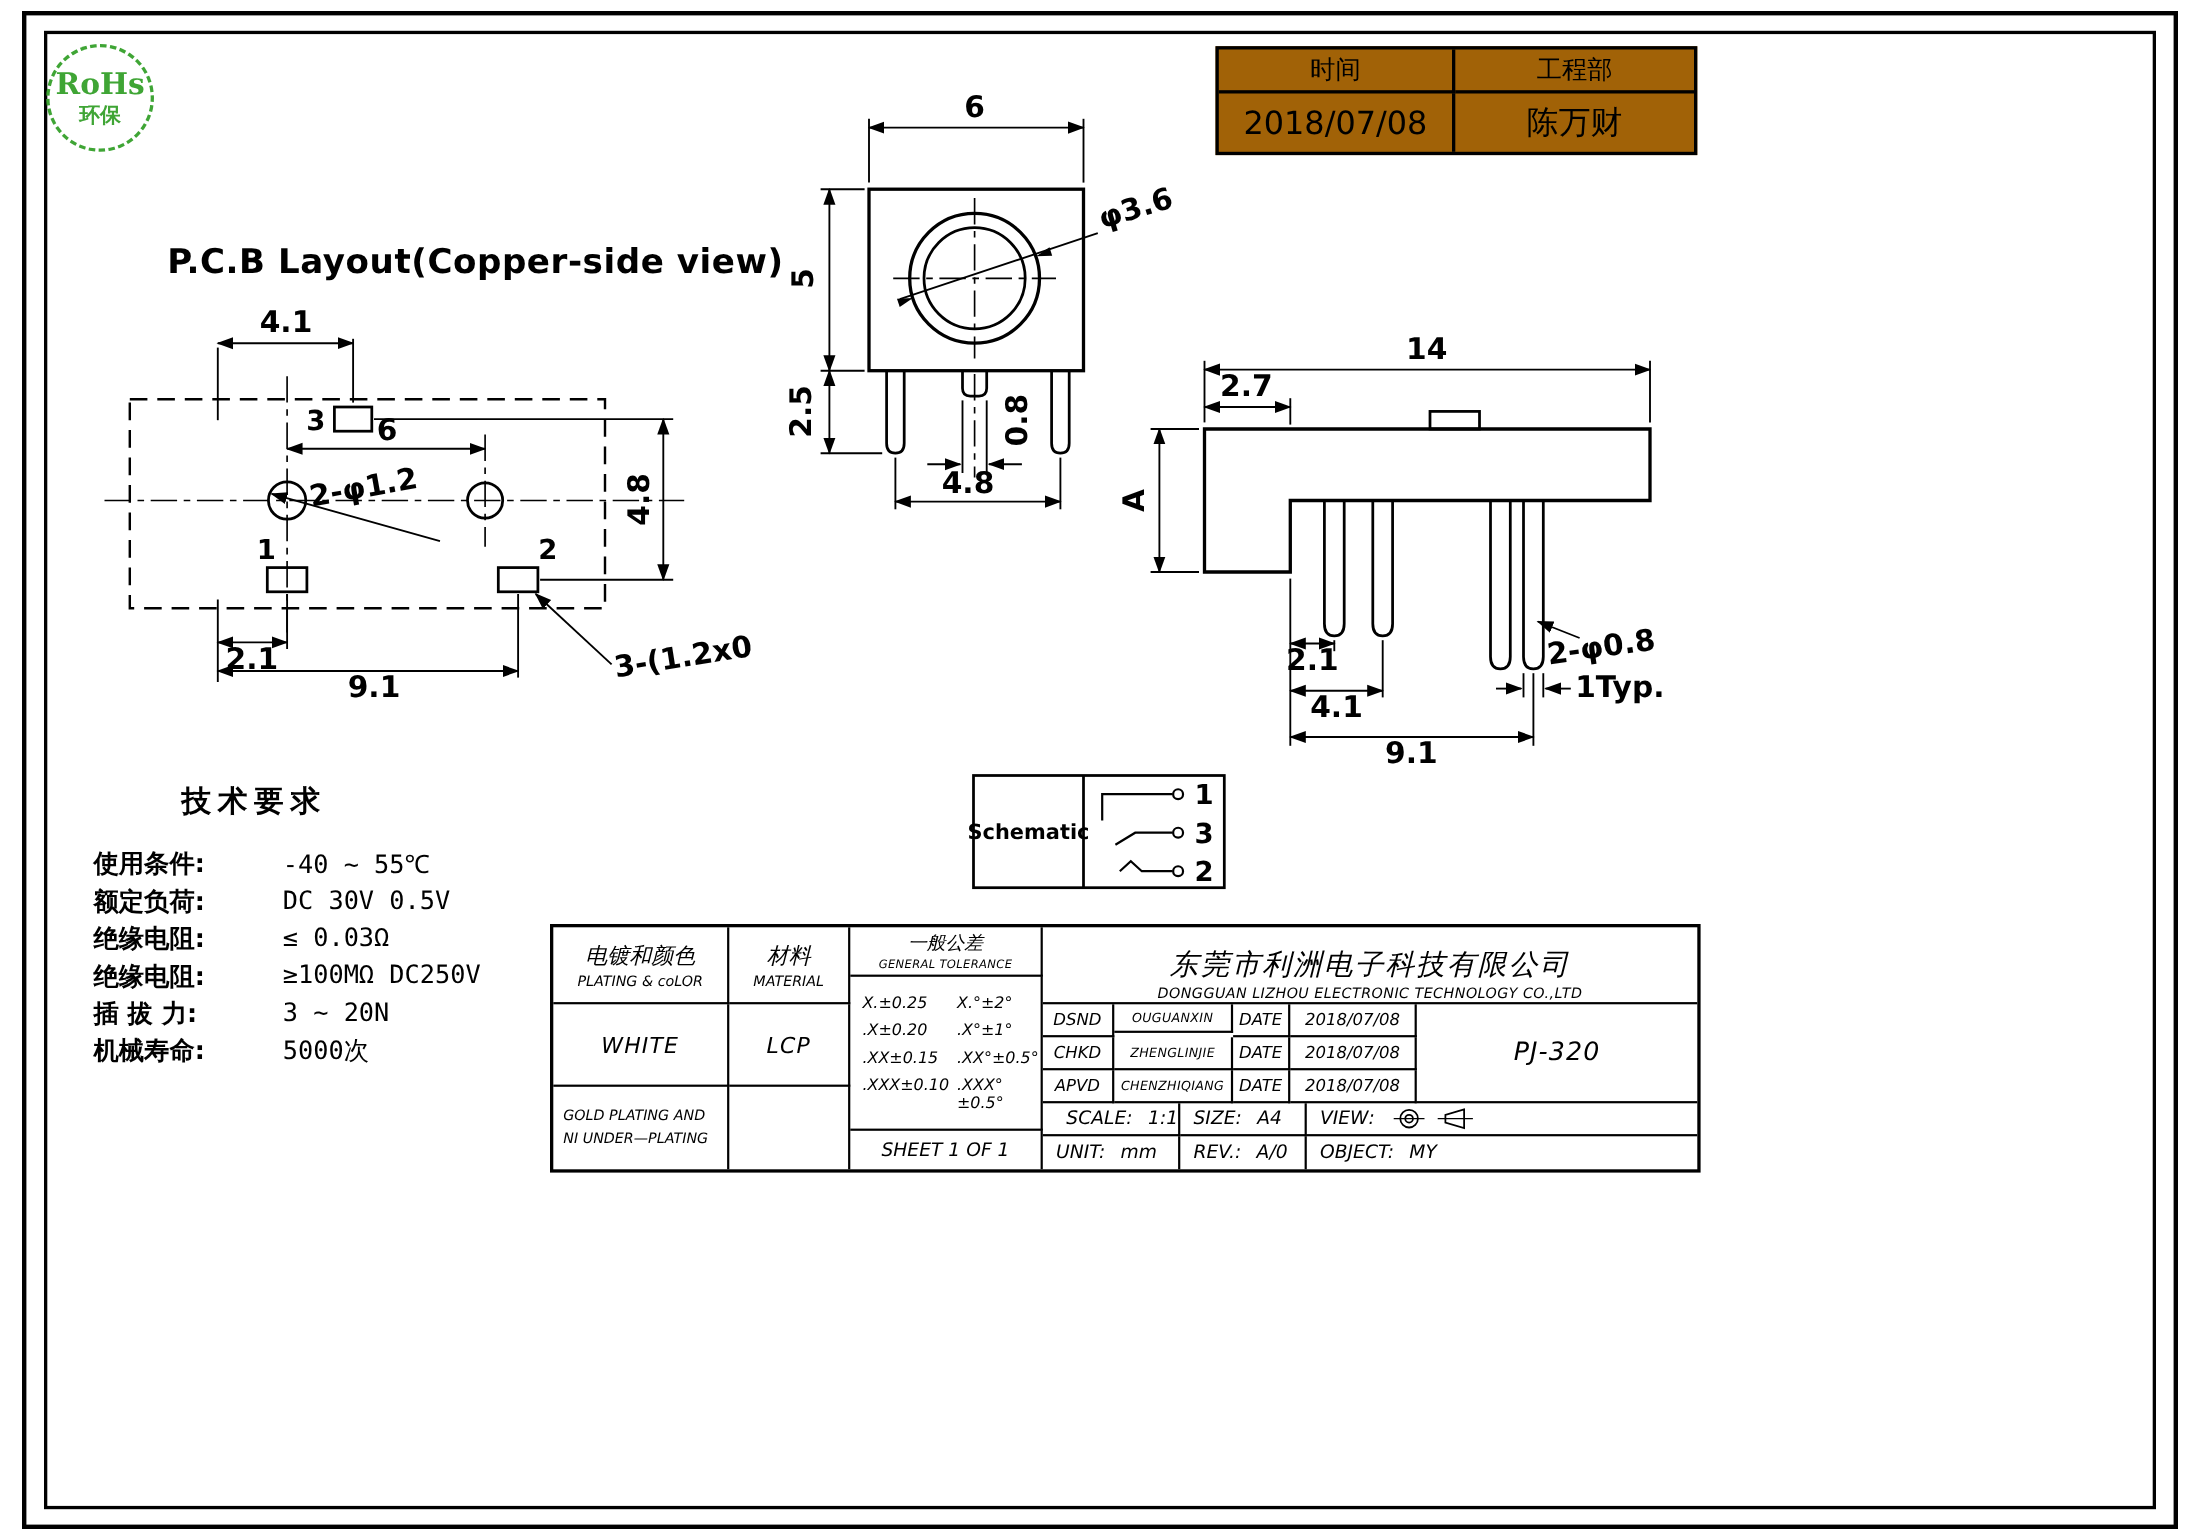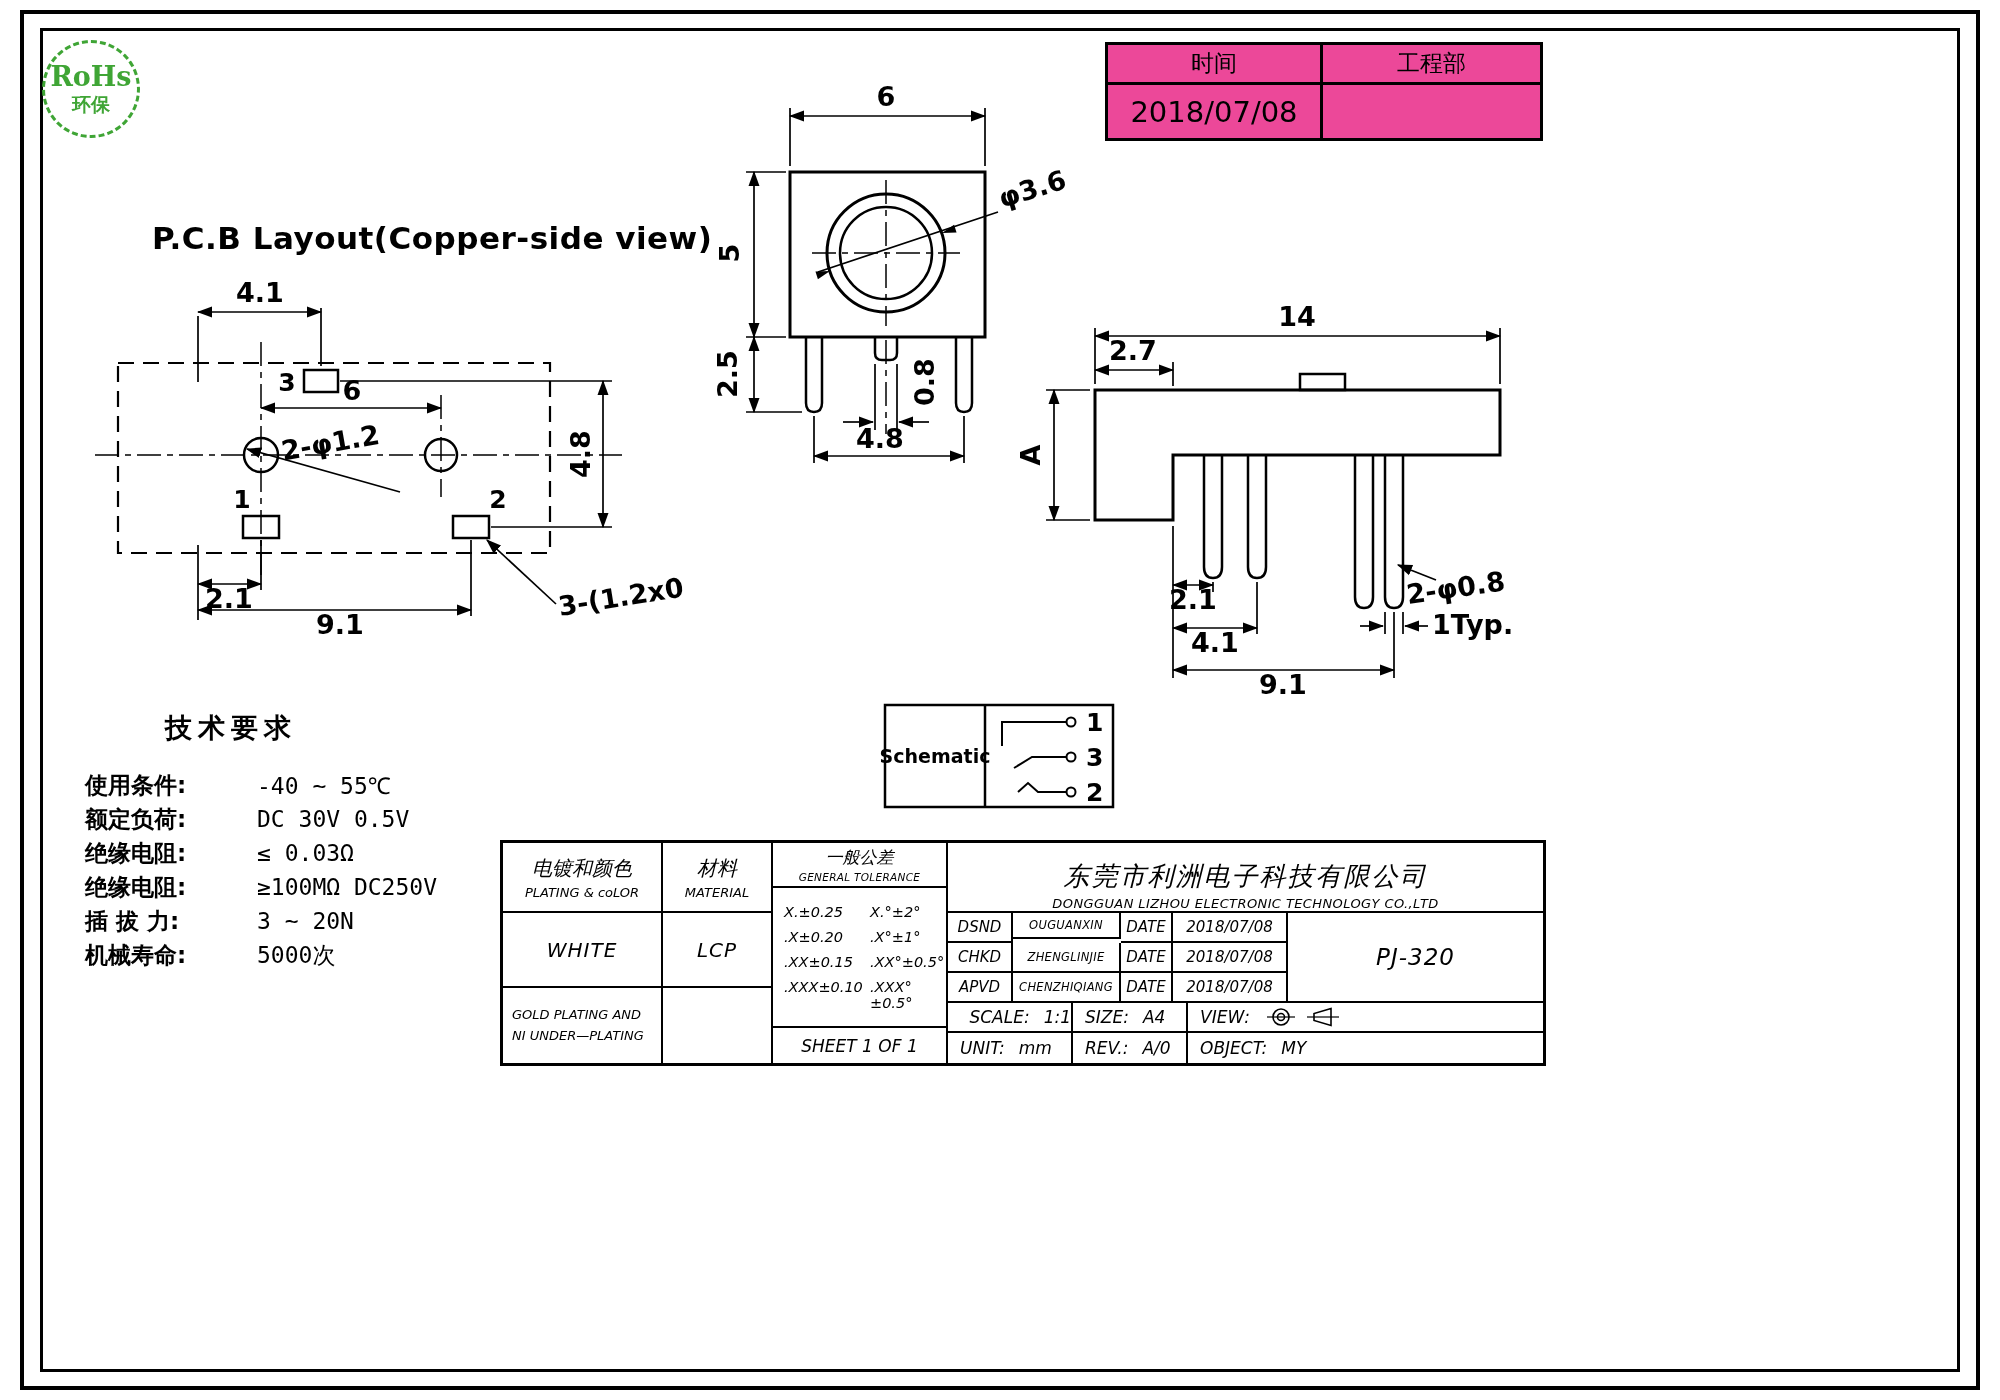--- a/index.html
+++ b/index.html
@@ -11,21 +11,21 @@
   .frame-outer { position:absolute; left:20px; top:10px; width:1960px; height:1380px; border:4px solid #000; }
   .frame-inner { position:absolute; left:40px; top:28px; width:1920px; height:1344px; border:3px solid #000; }
 
   
   .rohs { position:absolute; left:42px; top:40px; width:98px; height:98px; border:3px dashed #3fa535;
           border-radius:50%; display:flex; flex-direction:column; align-items:center; justify-content:center; color:#3fa535; }
   .rohs .l1 { font-size:27px; font-weight:bold; font-family:"DejaVu Serif","Liberation Serif",serif; }
   .rohs .l2 { font-size:19px; font-weight:bold; }
 
   
-  .hdr { position:absolute; left:1105px; top:42px; width:432px; height:93px; border:3px solid #000; box-sizing:content-box; background:#ec4899; }
+  .hdr { position:absolute; left:1105px; top:42px; width:432px; height:93px; border:3px solid #000; box-sizing:content-box; background:#a16207; }
   .hdr .cell { position:absolute; display:flex; align-items:center; justify-content:center; }
   .hdr .br { border-right:3px solid #000; }
   .hdr .bb { border-bottom:3px solid #000; }
   .hdr .lab { font-size:23px; }
   .hdr .val { font-size:29px; }
 
   
   .pcb-title { position:absolute; left:152px; top:220px; font-size:31px; font-weight:bold; letter-spacing:0.5px; }
 
   
@@ -235,20 +235,21 @@
 
   <div class="rohs">
     <div class="l1">RoHs</div>
     <div class="l2">环保</div>
   </div>
 
   <div class="hdr">
     <div class="cell lab br bb" style="left:0;top:0;width:215px;height:40px;">时间</div>
     <div class="cell lab bb" style="left:215px;top:0;width:217px;height:40px;">工程部</div>
     <div class="cell val br" style="left:0;top:40px;width:215px;height:53px;">2018/07/08</div>
+    <div class="cell val" style="left:215px;top:40px;width:217px;height:53px;">陈万财</div>
   </div>
 
   <div class="pcb-title">P.C.B Layout(Copper-side  view)</div>
 
   <div class="techreq">
     <div class="tr-title">技术要求</div>
     <div class="tr-line">
       <span class="tr-label">使用条件:</span>
       <span class="tr-value">-40 ~ 55℃</span>
     </div>

